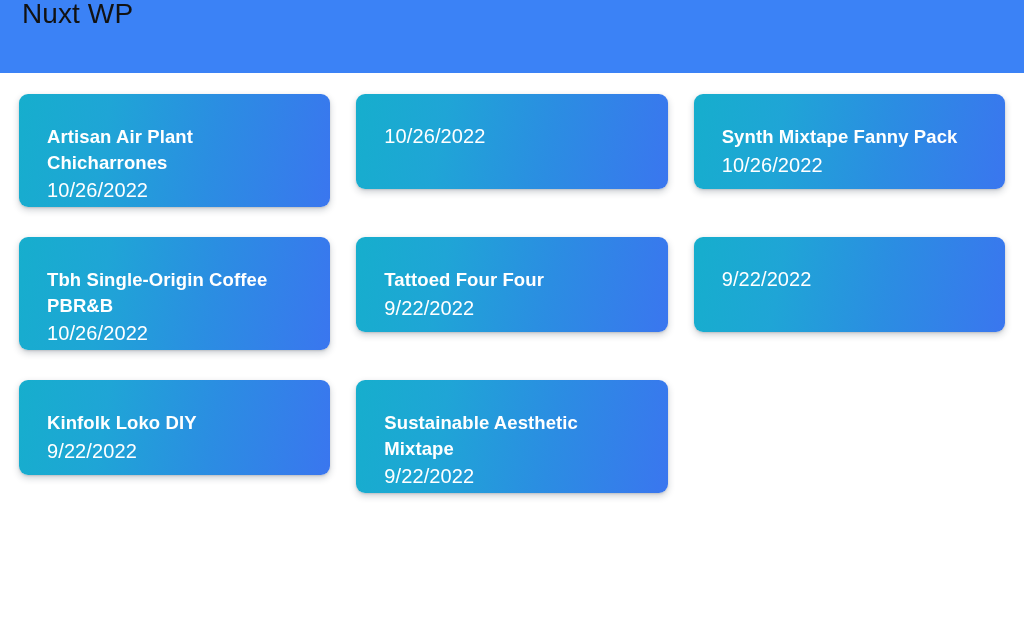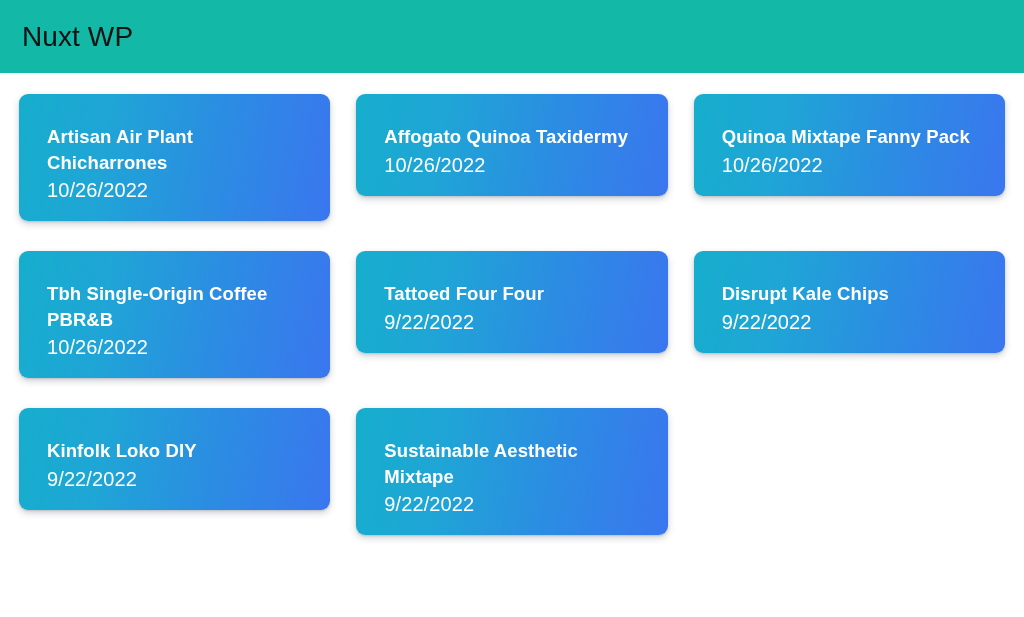--- a/index.html
+++ b/index.html
@@ -13,23 +13,23 @@
     height: 617px;
     background: #ffffff;
     font-family: "Liberation Sans", sans-serif;
     overflow: hidden;
   }
 
   
   .app-header {
     width: 100%;
     height: 73px;
-    background: #14b8a6;
+    background: #3b82f6;
     display: flex;
-    align-items: center;
+    align-items: flex-start;
     padding: 0 22px;
   }
   .app-title {
     font-size: 28px;
     font-weight: 400;
     color: #121212;
     letter-spacing: 0.1px;
     line-height: 1;
   }
 
@@ -43,21 +43,21 @@
     column-gap: 26px;
     row-gap: 30px;
     align-items: start;
   }
 
   
   .post-card {
     position: relative;
     display: block;
     border-radius: 9px;
-    padding: 30px 28px 18px 28px;
+    padding: 30px 28px 4px 28px;
     background-image: linear-gradient(100deg, #16aecd 0%, #1fa5d6 28%, #2b8de2 62%, #3a76ef 100%);
     box-shadow: 0 3px 7px rgba(28, 40, 60, 0.22), 0 1px 2px rgba(28, 40, 60, 0.14);
     text-decoration: none;
     cursor: pointer;
     min-height: 95px;
   }
   .post-title {
     display: block;
     font-size: 18.5px;
     font-weight: 700;
@@ -85,41 +85,39 @@
 
 <main class="main">
   <div class="post-grid">
 
     <a class="post-card" href="#">
       <span class="post-title">Artisan Air Plant Chicharrones</span>
       <span class="post-date">10/26/2022</span>
     </a>
 
     <a class="post-card" href="#">
-      <span class="post-title">Affogato Quinoa Taxidermy</span>
       <span class="post-date">10/26/2022</span>
     </a>
 
     <a class="post-card" href="#">
-      <span class="post-title">Quinoa Mixtape Fanny Pack</span>
+      <span class="post-title">Synth Mixtape Fanny Pack</span>
       <span class="post-date">10/26/2022</span>
     </a>
 
     <a class="post-card" href="#">
       <span class="post-title">Tbh Single-Origin Coffee PBR&amp;B</span>
       <span class="post-date">10/26/2022</span>
     </a>
 
     <a class="post-card" href="#">
       <span class="post-title">Tattoed Four Four</span>
       <span class="post-date">9/22/2022</span>
     </a>
 
     <a class="post-card" href="#">
-      <span class="post-title">Disrupt Kale Chips</span>
       <span class="post-date">9/22/2022</span>
     </a>
 
     <a class="post-card" href="#">
       <span class="post-title">Kinfolk Loko DIY</span>
       <span class="post-date">9/22/2022</span>
     </a>
 
     <a class="post-card" href="#">
       <span class="post-title">Sustainable Aesthetic Mixtape</span>

